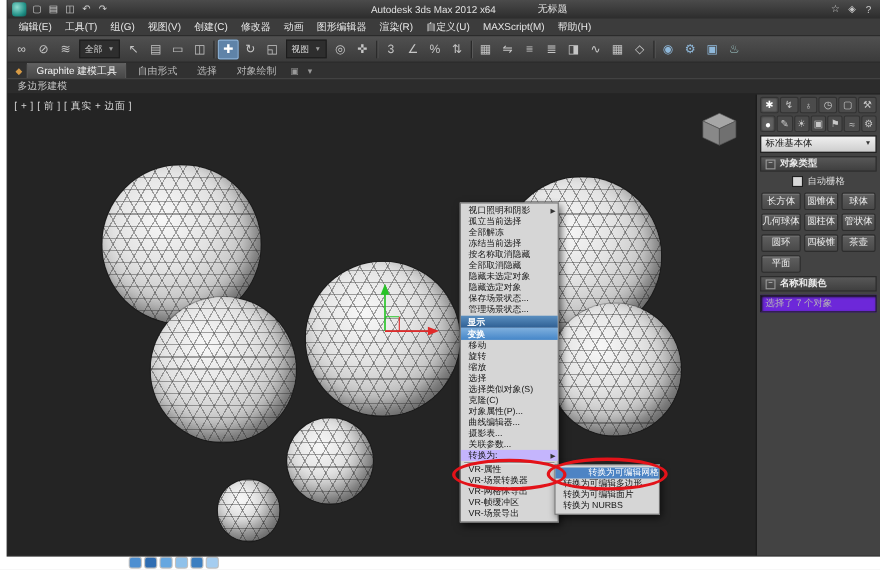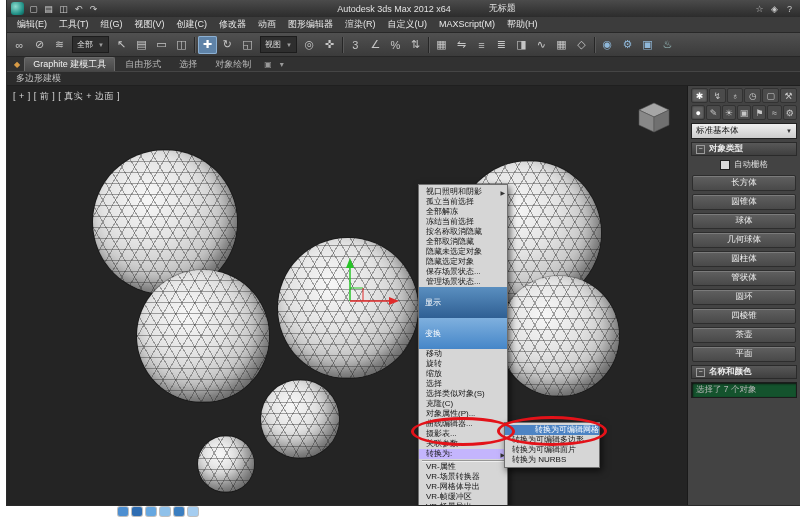--- a/index.html
+++ b/index.html
@@ -59,45 +59,45 @@
   
   .ctx{position:absolute;z-index:10;background:#d6d6d6;border:1px solid #6f6f6f;
     box-shadow:2px 3px 7px rgba(0,0,0,.65);padding:2px 0;}
   #ctx-menu{left:411px;top:98px;width:88px;}
   #ctx-submenu{left:497px;top:336px;width:94px;}
   .cm-item{height:10px;line-height:10px;font-size:8px;color:#141414;padding:0 10px 0 7px;position:relative;
     white-space:nowrap;overflow:hidden;}
   .cm-item .arr{position:absolute;right:2px;top:1px;font-size:6px;color:#333;}
   .cm-item.hl{background:#c4b5fd;}
   .cm-item.sel{background:#4d84c4;color:#fff;padding-left:30px;}
-  .cm-title{height:11px;line-height:11px;font-size:8px;font-weight:normal;color:#fff;padding:10px 6px;}
+  .cm-title{height:11px;line-height:11px;font-size:8px;font-weight:bold;color:#fff;padding:0 6px;}
   .cm-title.t1{background:linear-gradient(#5a8fc0,#2f5f93);}
   .cm-title.t2{background:linear-gradient(#7fb0de,#4586c8);}
   .cm-sep{height:1px;background:#979797;box-shadow:0 1px 0 #efefef;margin:1px 3px;}
   .ellipse{position:absolute;border:3px solid #e31219;border-radius:50%;z-index:12;background:transparent;}
   
   .panel{width:112px;background:#434343;padding:2px 3px;box-sizing:border-box;flex:0 0 auto;}
   .cp-tabs,.cp-cats{display:flex;gap:1px;margin-bottom:2px;}
   .cp-tab,.cp-cat{flex:1;height:13px;display:flex;align-items:center;justify-content:center;color:#c8c8c8;
     font-size:9px;background:#4b4b4b;border:1px solid #323232;border-radius:2px;}
   .cp-tab.active,.cp-cat.active{background:#606060;color:#fff;box-shadow:inset 0 0 2px #222;}
   .cp-dd{height:14px;background:linear-gradient(#f0f0f0,#cdcdcd);border:1px solid #202020;color:#151515;
     display:flex;align-items:center;justify-content:space-between;padding:0 4px;margin:3px 0;font-size:8.5px;}
   .cp-dd .dd-arr{font-size:6px;color:#333;}
   .cp-roll{height:12px;background:linear-gradient(#585858,#3f3f3f);border:1px solid #2a2a2a;color:#eaeaea;
     font-weight:bold;display:flex;align-items:center;gap:4px;padding:0 4px;margin:3px 0 3px;font-size:8.5px;}
   .cp-roll .minus{width:7px;height:7px;border:1px solid #9a9a9a;color:#ddd;font-size:7px;line-height:6px;
     text-align:center;font-weight:normal;}
   .cp-check{display:flex;align-items:center;justify-content:center;gap:4px;color:#dcdcdc;margin:2px 0 4px;font-size:8.5px;}
   .cp-check .box{width:8px;height:8px;background:#d8d8d8;border:1px solid #1f1f1f;}
-  .cp-grid{display:grid;grid-template-columns:1fr;gap:3px;padding:0 1px;}
+  .cp-grid{display:grid;grid-template-columns:1fr 1fr 1fr;gap:3px;padding:0 1px;}
   .cp-btn{height:14px;background:linear-gradient(#606060,#494949);border:1px solid #2d2d2d;border-radius:2px;
     box-shadow:inset 0 1px 0 #7b7b7b;color:#efefef;font-size:8.5px;display:flex;align-items:center;justify-content:center;
     white-space:nowrap;}
-  .cp-name{height:14px;background:#14532d;border:1px solid #1c1c1c;box-shadow:inset 1px 1px 2px #111;
+  .cp-name{height:14px;background:#6d28d9;border:1px solid #1c1c1c;box-shadow:inset 1px 1px 2px #111;
     color:#b5b5b5;font-size:8.5px;display:flex;align-items:center;padding:0 4px;margin-top:2px;}
   
   #bottom-strip{position:absolute;left:118px;top:507px;display:flex;gap:4px;}
   .bt-icon{width:10px;height:9px;border-radius:2px;box-shadow:0 0 0 1px rgba(0,0,0,.25);}
 </style>
 </head>
 <body>
 
 <div class="app">
 

